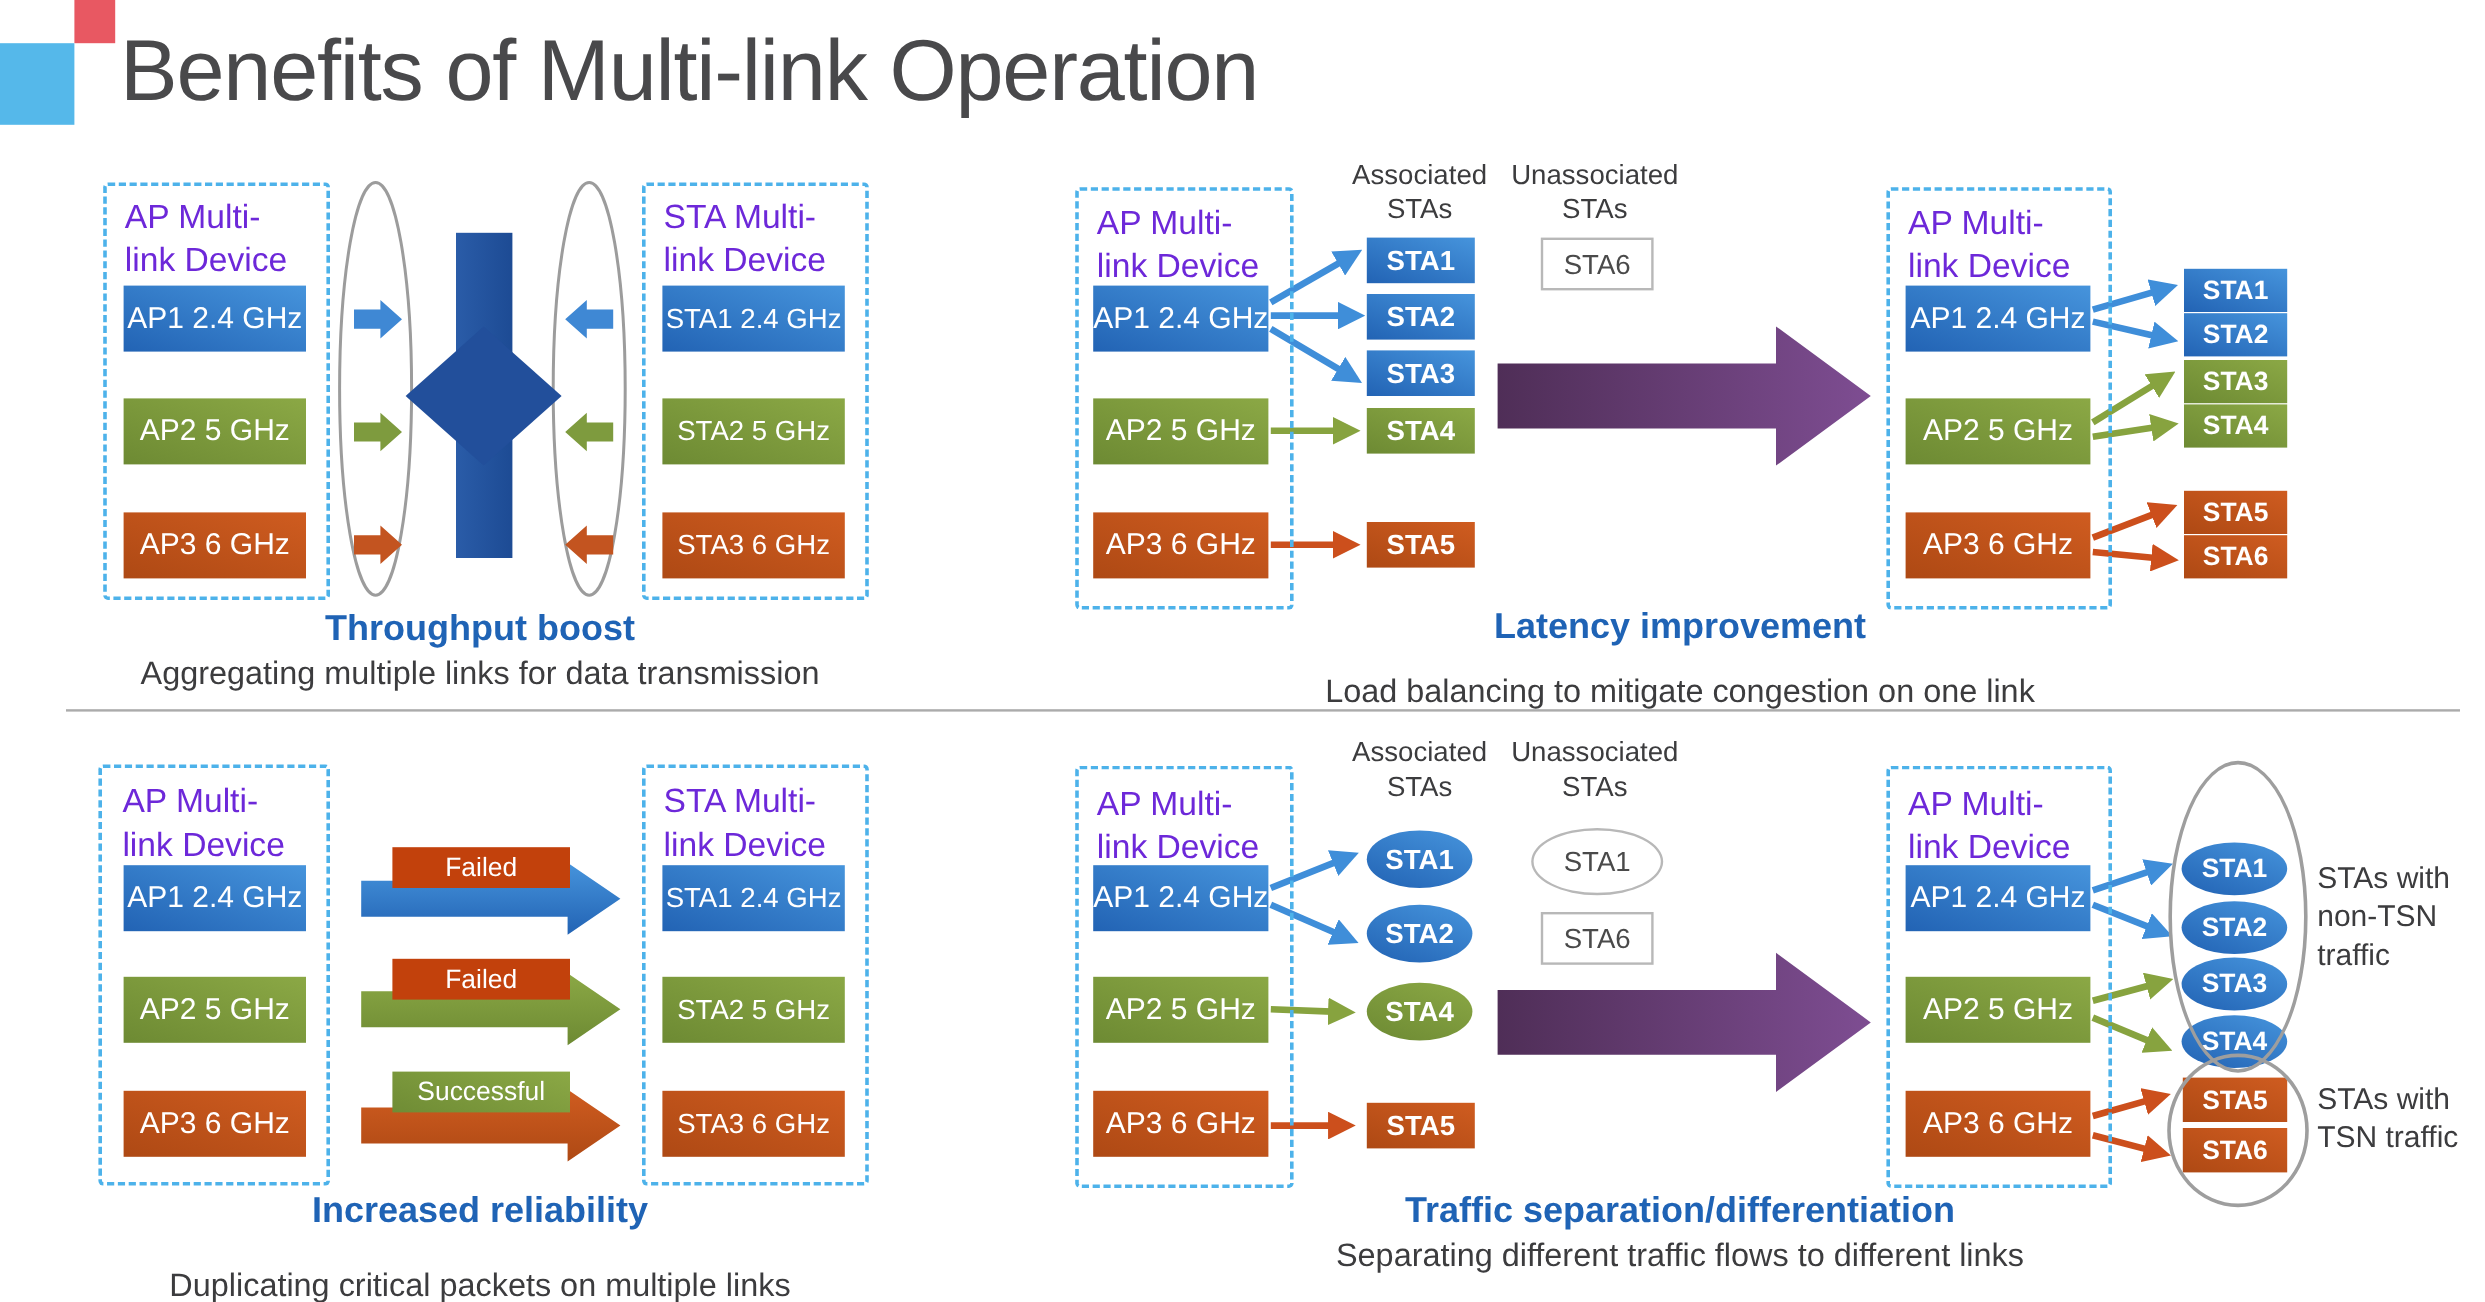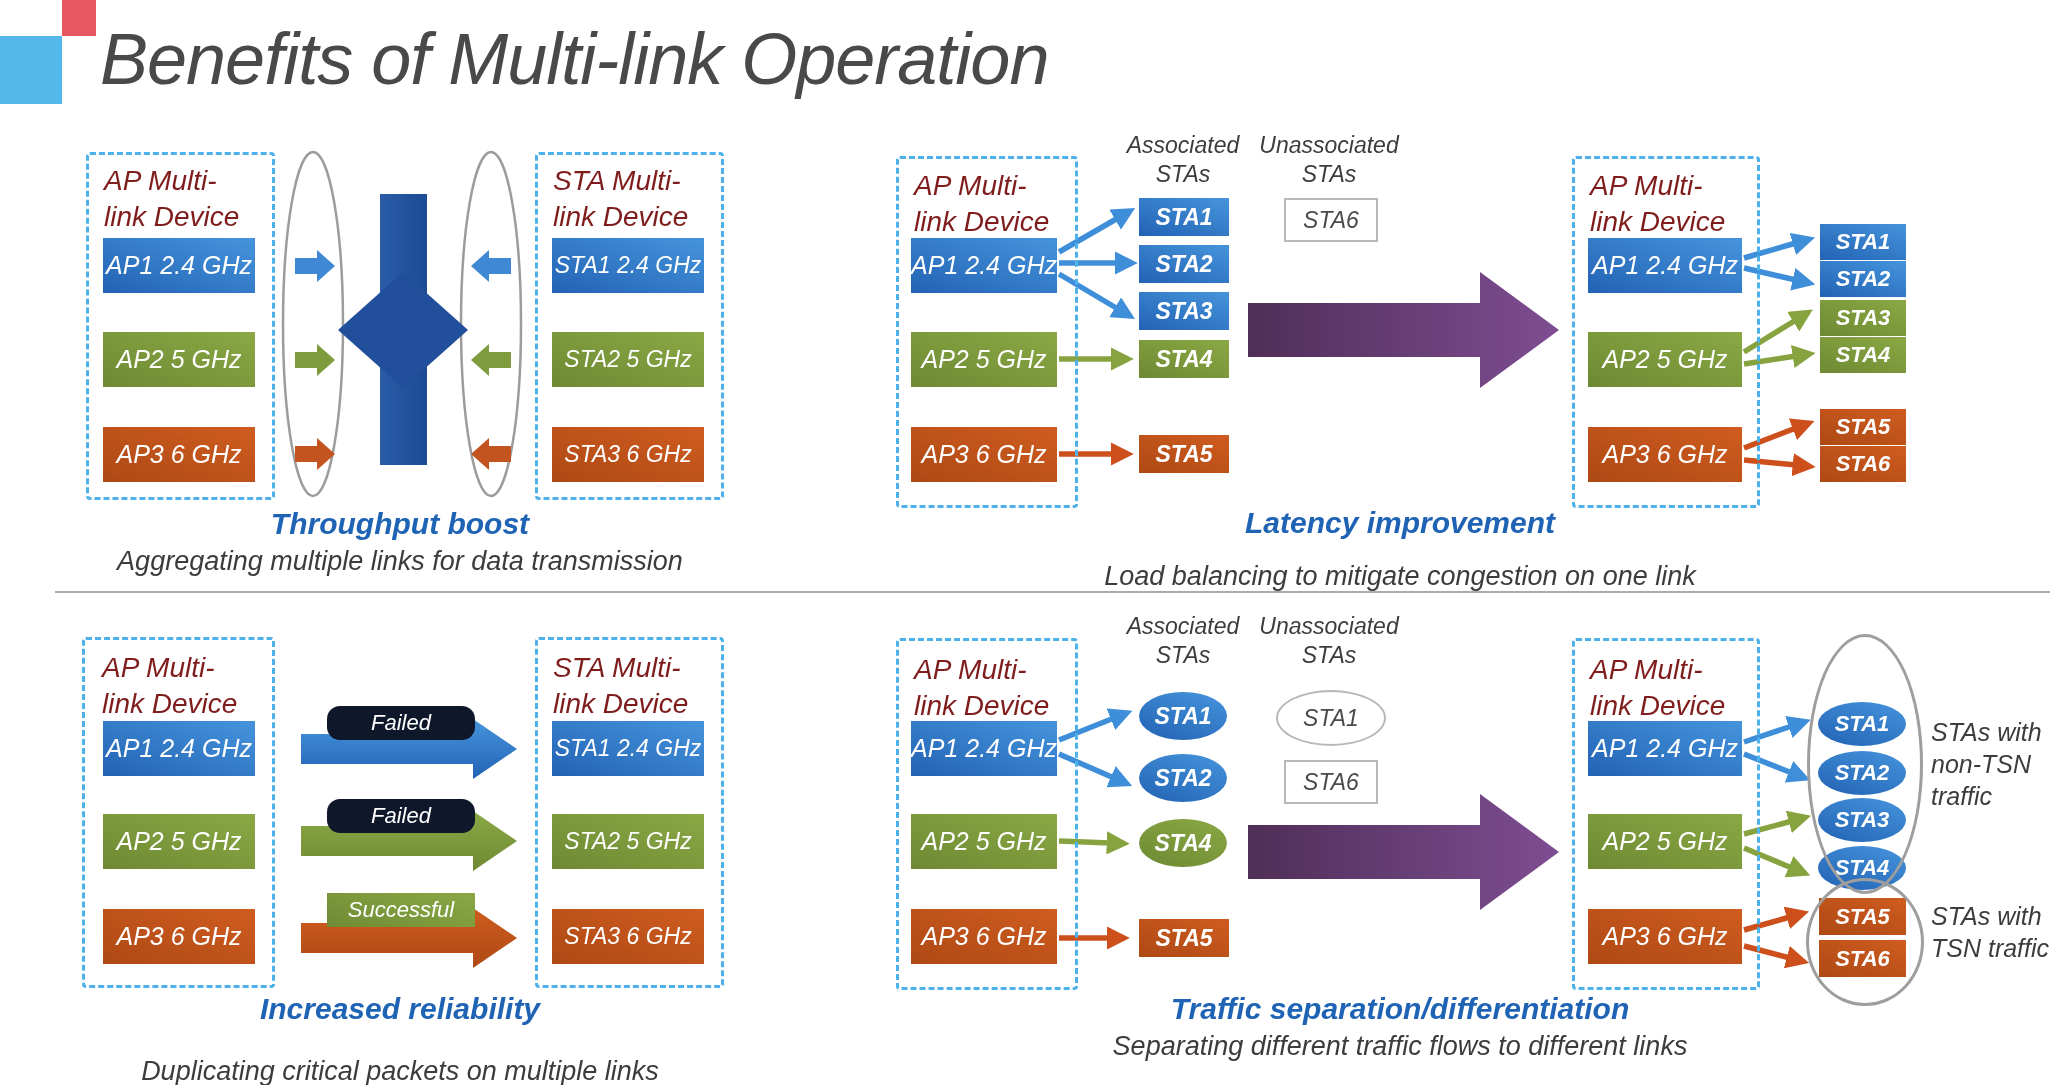--- a/index.html
+++ b/index.html
@@ -1,39 +1,39 @@
 <!DOCTYPE html>
 <html><head>
 <meta charset="utf-8">
 <style>
   html,body{margin:0;padding:0;background:#ffffff;}
   .slide{
     position:relative;width:2071px;height:1085px;background:#ffffff;overflow:hidden;
-    font-family:"Liberation Sans","DejaVu Sans",sans-serif;color:#3c3c3e;font-style:italic;
+    font-family:"Liberation Sans","DejaVu Sans",sans-serif;color:#3c3c3e;
   }
   .page-title{
     position:absolute;left:100px;top:18px;font-size:72px;font-weight:400;
     color:#49494b;letter-spacing:-1px;
   }
   .logo-sq{position:absolute;}
   .dashed-box{position:absolute;border:3px dashed #4db2ea;border-radius:4px;background:transparent;}
-  .dev-title{position:absolute;color:#7f1d1d;font-size:28px;line-height:36px;white-space:pre-line;}
+  .dev-title{position:absolute;color:#6d28d9;font-size:28px;line-height:36px;white-space:pre-line;}
   .box{position:absolute;display:flex;align-items:center;justify-content:center;color:#fff;font-size:25px;}
   .box.sm{font-size:23px;font-weight:700;}
   .grad-blue{background:linear-gradient(200deg,#4694dc 0%,#2263b4 100%);}
   .grad-green{background:linear-gradient(200deg,#8ba845 0%,#6d8a33 100%);}
   .grad-orange{background:linear-gradient(200deg,#cf5c20 0%,#ae4914 100%);}
   .ellipse{border-radius:50%;}
   .white-node{position:absolute;display:flex;align-items:center;justify-content:center;
     background:#fff;border:2px solid #b8b8b8;color:#4a4a4a;font-size:23px;}
   .col-header{position:absolute;color:#3c3c3e;font-size:23px;line-height:29px;text-align:center;white-space:pre-line;}
   .caption{position:absolute;color:#1f63b5;font-weight:700;font-size:30px;text-align:center;}
   .subcaption{position:absolute;color:#3c3c3e;font-size:27px;text-align:center;}
   .status{position:absolute;display:flex;align-items:center;justify-content:center;color:#fff;font-size:22px;}
-  .status-gray{background:#0f172a;border-radius:13px;}
+  .status-gray{background:#c2410c;}
   .status-green{background:linear-gradient(200deg,#8ba845,#6f8c35);}
   .outline{position:absolute;border:3px solid #9e9e9e;border-radius:50%;background:transparent;}
   .group-label{position:absolute;color:#3c3c3e;font-size:25px;line-height:32px;white-space:pre-line;}
   .divider{position:absolute;left:55px;top:591px;width:1995px;height:2px;background:#ababab;}
   svg.overlay{position:absolute;left:0;top:0;}
 </style>
 </head>
 <body>
 
 <div class="slide">

